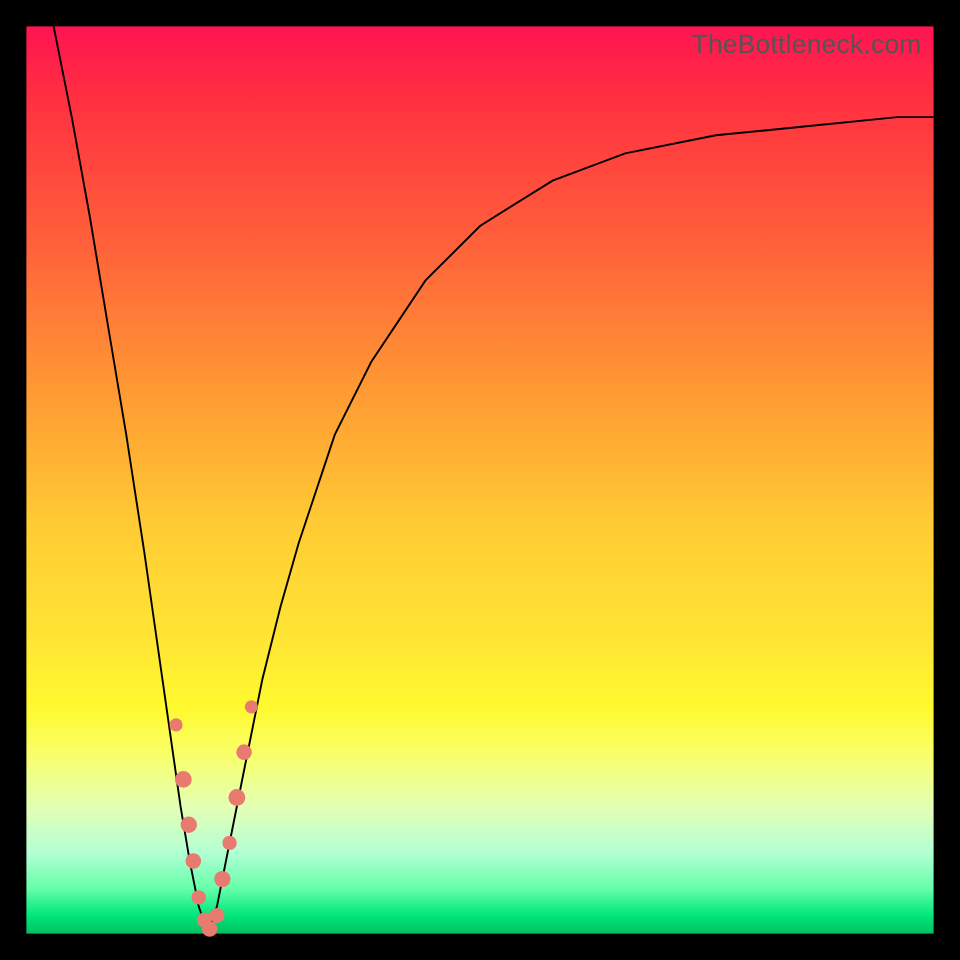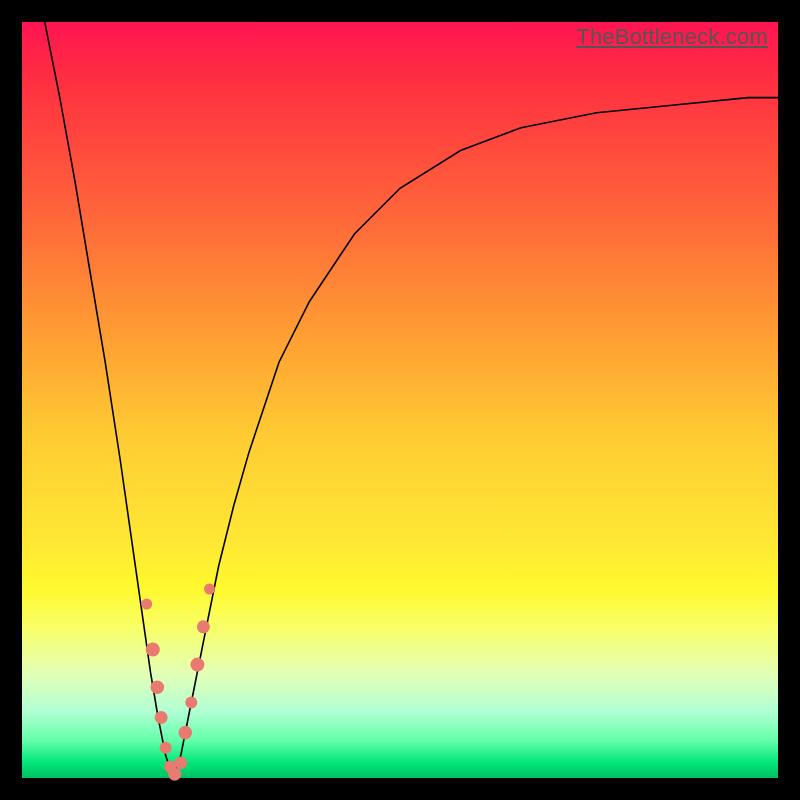--- a/index.html
+++ b/index.html
@@ -43,21 +43,20 @@
   }
   .watermark {
     position: absolute;
     top: 2px;
     right: 10px;
     color: #555555;
     font-size: 22px;
     font-weight: 500;
     letter-spacing: 0.2px;
     user-select: none;
-    text-decoration: underline;
   }
   svg.curve {
     position: absolute;
     left: 0;
     top: 0;
     width: 756px;
     height: 756px;
     overflow: visible;
   }
   .curve-path {

